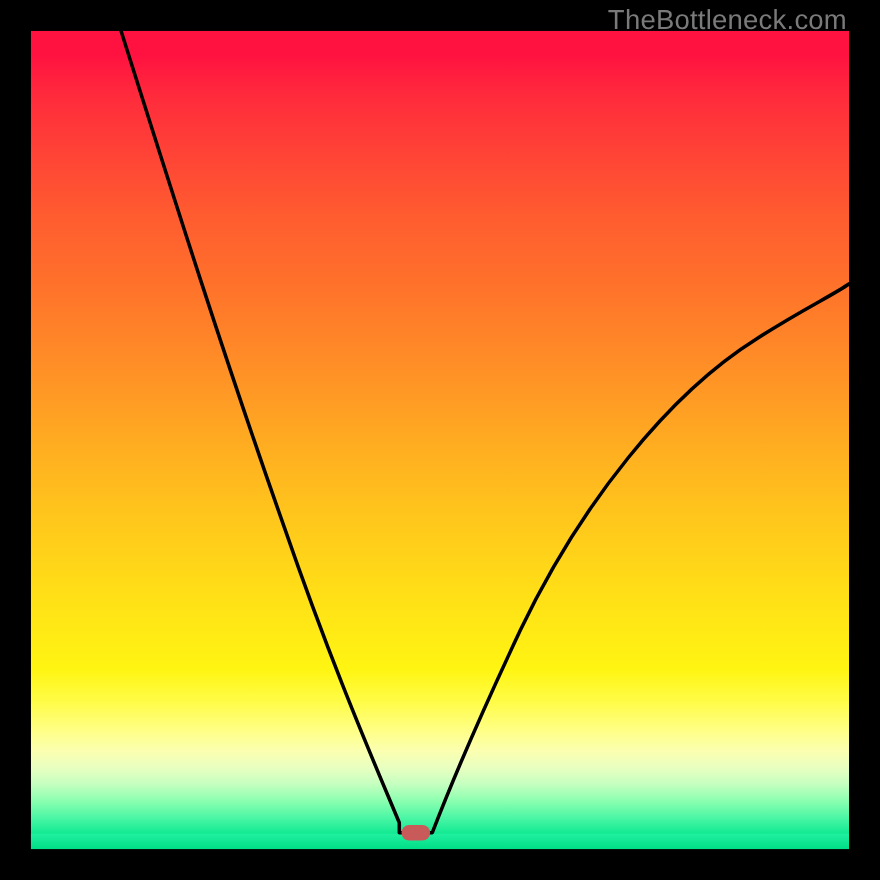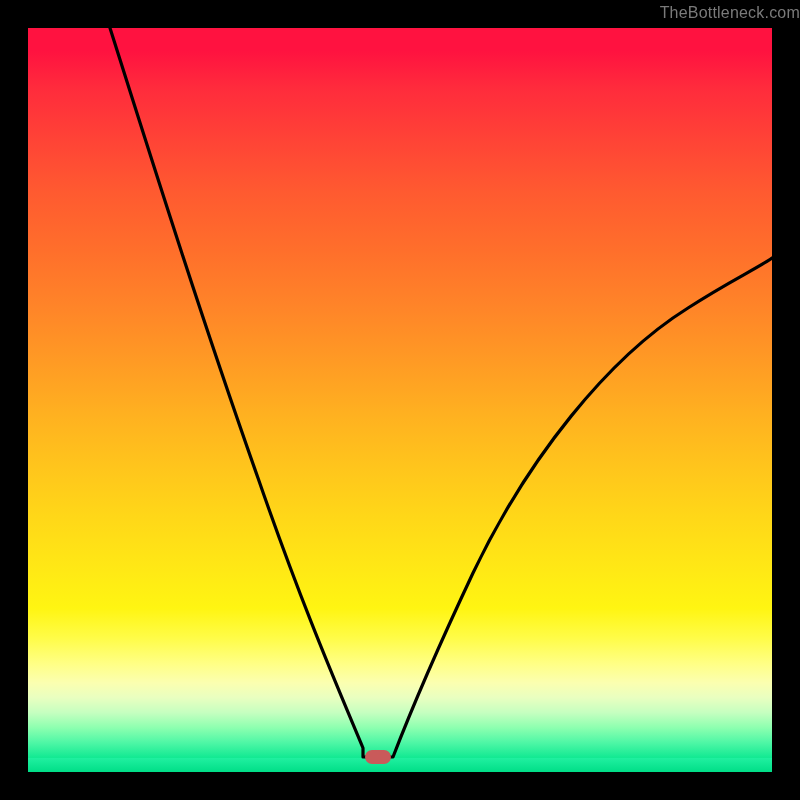--- a/index.html
+++ b/index.html
@@ -13,23 +13,23 @@
   }
   .outer {
     position: relative;
     width: 800px;
     height: 800px;
     background: #000;
   }
   .watermark {
     position: absolute;
     top: 4px;
-    right: 0;
+    right: 30px;
     color: #7a7a7a;
-    font-size: 16px;
+    font-size: 25px;
     letter-spacing: 0.2px;
     z-index: 10;
     text-align: center;
   }
   .plot {
     position: absolute;
     left: 28px;
     top: 28px;
     width: 744px;
     height: 744px;

